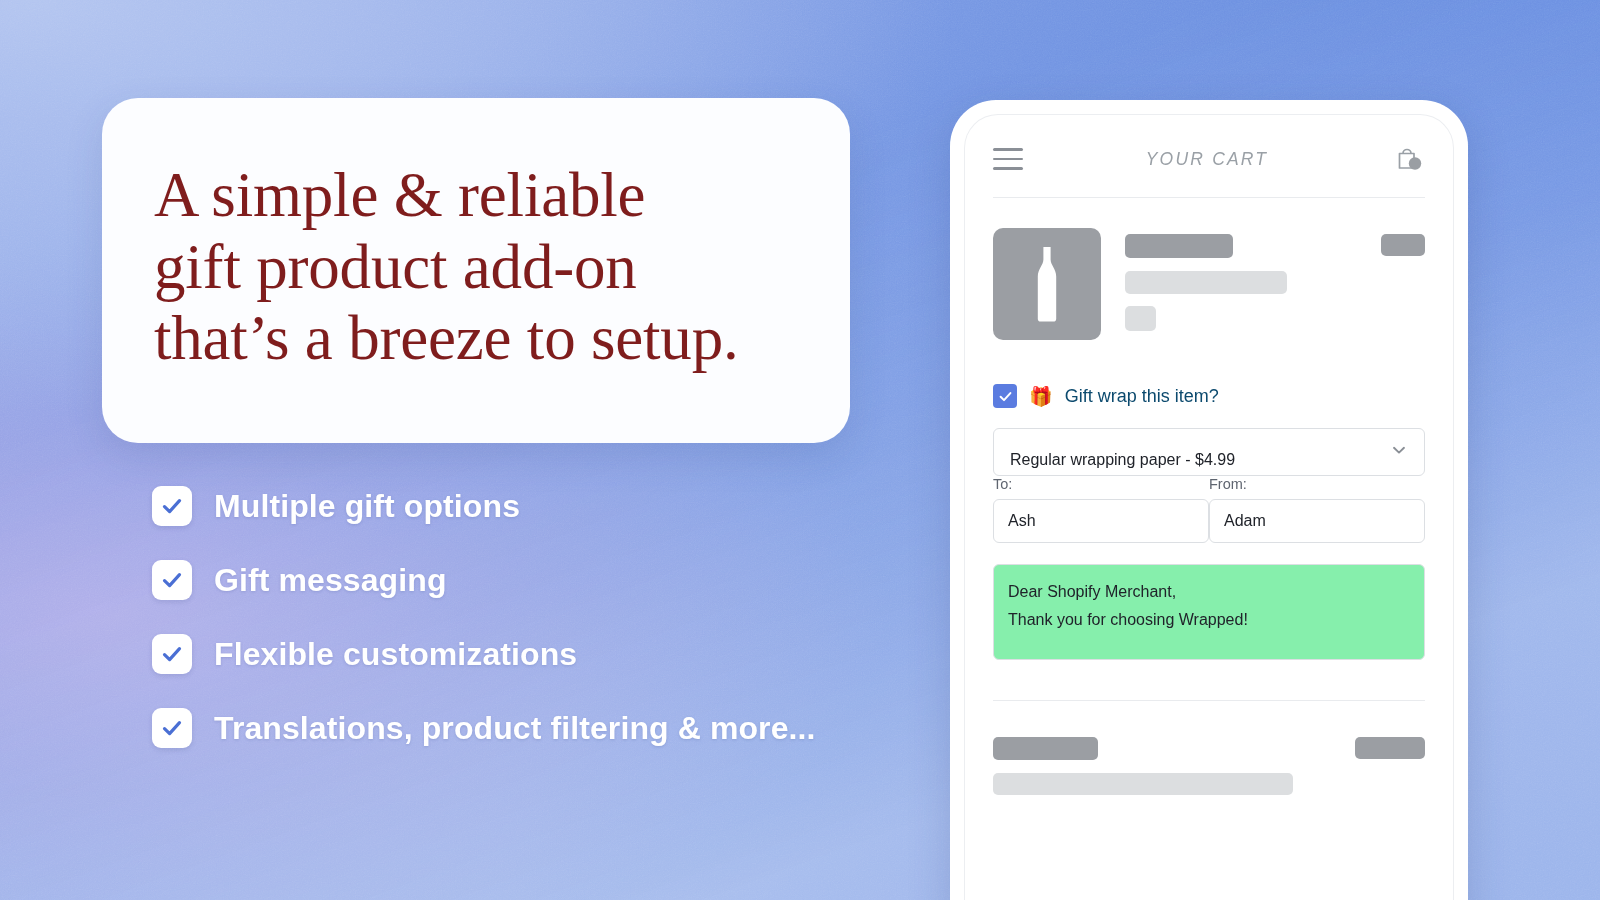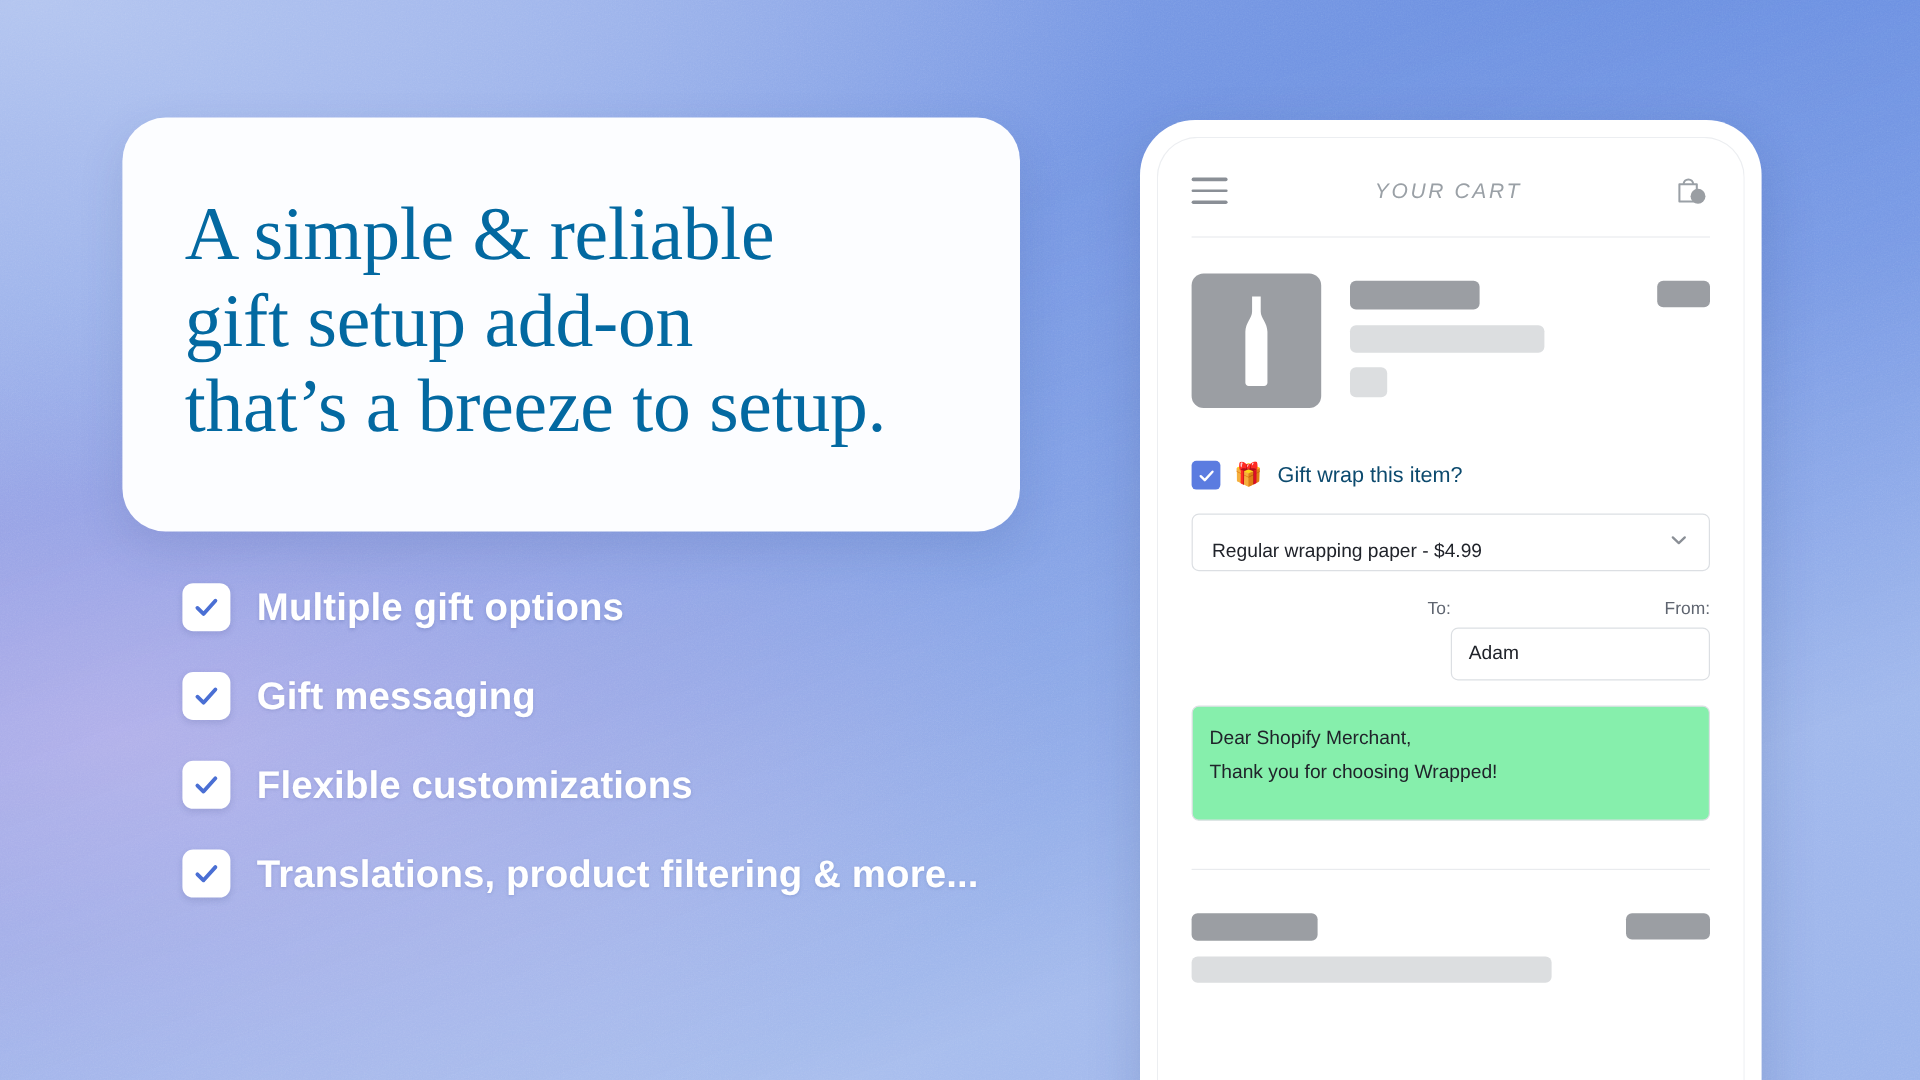--- a/index.html
+++ b/index.html
@@ -86,21 +86,21 @@
     display: flex;
     flex-direction: column;
     justify-content: center;
     padding: 0 0 6px 52px;
   }
 
   .headline {
     font-family: "Liberation Serif", "DejaVu Serif", serif;
     font-size: 63px;
     line-height: 1.14;
-    color: #0369a1;
+    color: #7f1d1d;
     letter-spacing: -0.2px;
     white-space: nowrap;
   }
 
   .feature-list {
     position: absolute;
     left: 152px;
     top: 480px;
     width: 720px;
   }
@@ -259,22 +259,20 @@
     align-items: center;
     padding: 0 16px;
     font-size: 16px;
     color: #20232a;
     background: #fff;
   }
   .select-box .val { flex: 1; margin-top: 15px; }
 
   .field-row {
     display: flex;
-    margin-top: 24px;
-    text-align: right;
   }
   .field { flex: 1; }
   .field-label {
     font-size: 14.5px;
     color: #5f6570;
     margin-bottom: 7px;
   }
   .field-input {
     height: 44px;
     border: 1px solid #dcdfe3;
@@ -323,21 +321,21 @@
       <feColorMatrix type="saturate" values="0"></feColorMatrix>
     </filter>
     <rect width="100%" height="100%" filter="url(#nz)" opacity="0.30"></rect>
   </svg>
 </div>
 
 <div class="left-col">
 
   <div class="headline-card">
     <div class="headline">A simple &amp; reliable</div>
-    <div class="headline accent">gift setup add-on</div>
+    <div class="headline accent">gift product add-on</div>
     <div class="headline">that’s a breeze to setup.</div>
   </div>
 
   <div class="feature-list">
 
     <div class="feature-item">
       <span class="feature-check">
         <svg width="24" height="24" viewBox="0 0 24 24" fill="none">
           <path d="M4.5 12.6 L9.6 17.6 L19.5 6.6" stroke="#4a6fd4" stroke-width="3.2" stroke-linecap="round" stroke-linejoin="round"></path>
         </svg>
@@ -426,20 +424,21 @@
       <span>
         <svg width="18" height="18" viewBox="0 0 18 18" fill="none">
           <path d="M4 6.8 L9 11.6 L14 6.8" stroke="#8a8f96" stroke-width="1.9" stroke-linecap="round" stroke-linejoin="round"></path>
         </svg>
       </span>
     </div>
 
     <div class="field-row">
       <div class="field">
         <div class="field-label">To:</div>
+        <div class="field-input">Ash</div>
       </div>
       <div class="field">
         <div class="field-label">From:</div>
         <div class="field-input">Adam</div>
       </div>
     </div>
 
     <div class="msg-block">
       <div class="msg-area">
         <div>Dear Shopify Merchant,</div>

